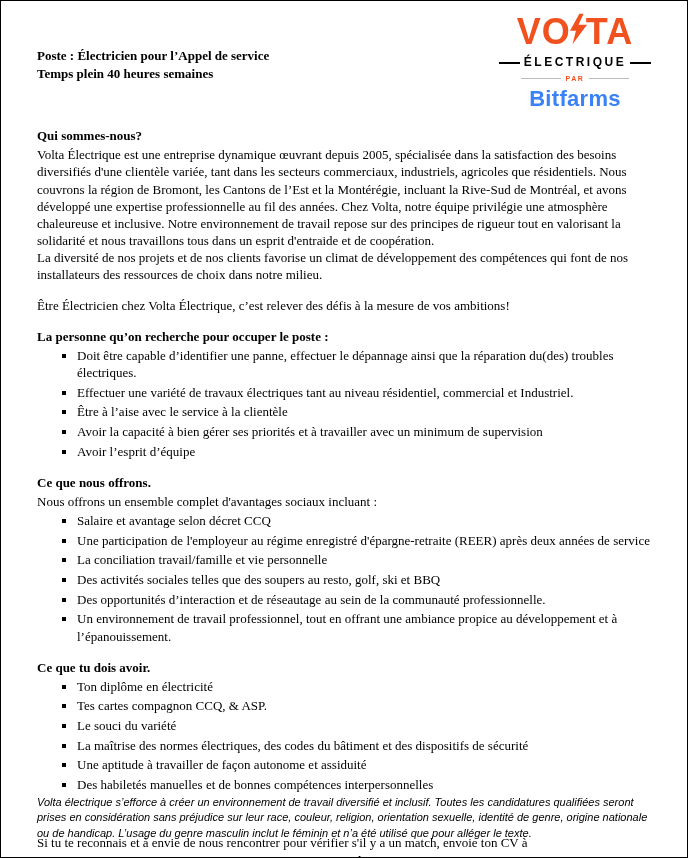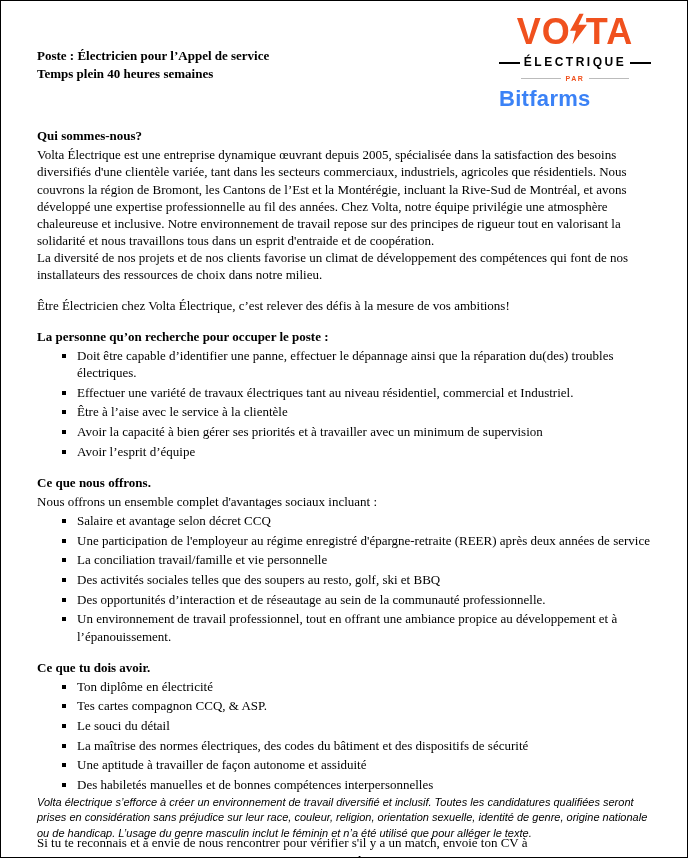--- a/index.html
+++ b/index.html
@@ -5,21 +5,21 @@
   html,body{margin:0;padding:0;background:#e8e8e8;}
   .page{
     width:688px;height:858px;box-sizing:border-box;margin:0 auto;
     background:#fff;border:1px solid #000;position:relative;
     padding:10px 36px 0 36px;
     font-family:"Liberation Serif", serif;font-size:13px;color:#000;
     line-height:1.32;
   }
   .top{display:flex;justify-content:space-between;align-items:flex-start;}
   .titles{margin-top:36px;font-weight:bold;line-height:1.4;}
-  .logo{width:152px;margin-top:2px;}
+  .logo{width:152px;text-align:center;margin-top:2px;}
   .brand{
     display:flex;align-items:center;justify-content:center;
     font-family:"Liberation Sans", sans-serif;font-weight:900;
     font-size:36px;line-height:1;color:#F0511E;letter-spacing:1px;
   }
   .brand .bolt{margin:0 -1px;}
   .electrique{
     display:flex;align-items:center;gap:4px;margin-top:4px;
     font-family:"Liberation Sans", sans-serif;font-size:12px;
     font-weight:700;letter-spacing:2.5px;
@@ -105,21 +105,21 @@
     <li>La conciliation travail/famille et vie personnelle</li>
     <li>Des activités sociales telles que des soupers au resto, golf, ski et BBQ</li>
     <li>Des opportunités d’interaction et de réseautage au sein de la communauté professionnelle.</li>
     <li>Un environnement de travail professionnel, tout en offrant une ambiance propice au développement et à l’épanouissement.</li>
   </ul>
 
   <div class="h">Ce que tu dois avoir.</div>
   <ul>
     <li>Ton diplôme en électricité</li>
     <li>Tes cartes compagnon CCQ, &amp; ASP.</li>
-    <li>Le souci du détail</li>
+    <li>Le souci du variété</li>
     <li>La maîtrise des normes électriques, des codes du bâtiment et des dispositifs de sécurité</li>
     <li>Une aptitude à travailler de façon autonome et assiduité</li>
     <li>Des habiletés manuelles et de bonnes compétences interpersonnelles</li>
   </ul>
 
   <p class="closing">
     <span>Si tu te reconnais et à envie de nous rencontrer pour vérifier s'il y a un match, envoie ton CV à </span>
     <a href="#" class="email">julie@voltaelectrique.com</a>
     <span> avec en Objet : Application poste </span>
     <strong>Électricien pour l’Appel de service</strong>

